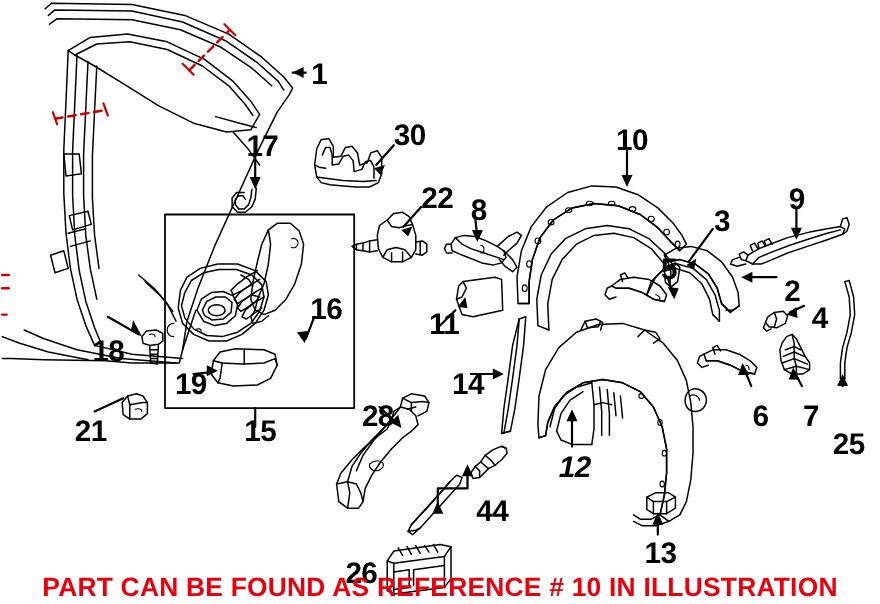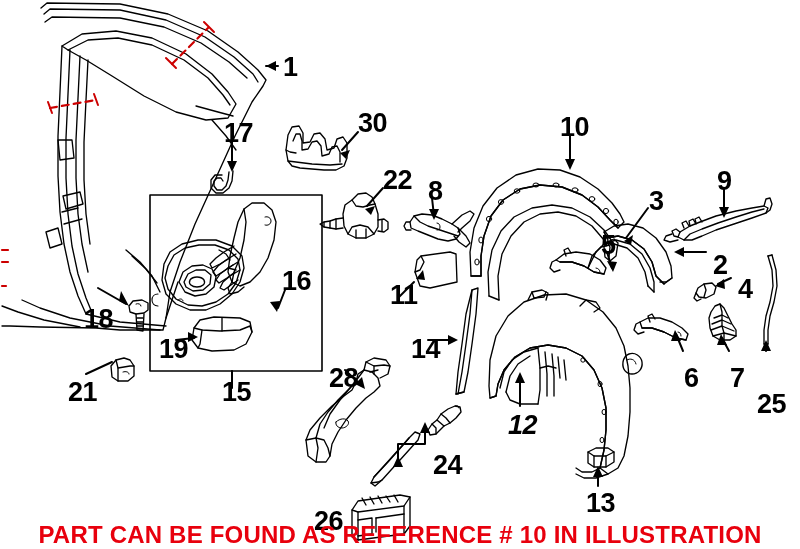--- a/index.html
+++ b/index.html
@@ -476,20 +476,20 @@
   <div class="lbl" style="left:390px;top:282px;">11</div>
   <div class="lbl" style="left:84px;top:282px;margin-top:24px;">18</div>
   <div class="lbl" style="left:159px;top:336px;">19</div>
   <div class="lbl" style="left:411px;top:336px;">14</div>
   <div class="lbl" style="left:684px;top:365px;">6</div>
   <div class="lbl" style="left:730px;top:365px;">7</div>
   <div class="lbl" style="left:757px;top:365px;margin-top:26px;">25</div>
   <div class="lbl" style="left:329px;top:365px;">28</div>
   <div class="lbl" style="left:222px;top:379px;">15</div>
   <div class="lbl" style="left:68px;top:379px;">21</div>
-  <div class="lbl" style="left:433px;top:452px;">24</div>
+  <div class="lbl" style="left:433px;top:452px;">44</div>
   <div class="lbl" style="left:508px;top:412px;font-style:italic;">12</div>
   <div class="lbl" style="left:586px;top:490px;">13</div>
   <div class="lbl" style="left:314px;top:508px;">26</div>
 
   <div id="footnote">PART CAN BE FOUND AS REFERENCE # 10 IN ILLUSTRATION</div>
 
 </div>
 
 </body></html>

